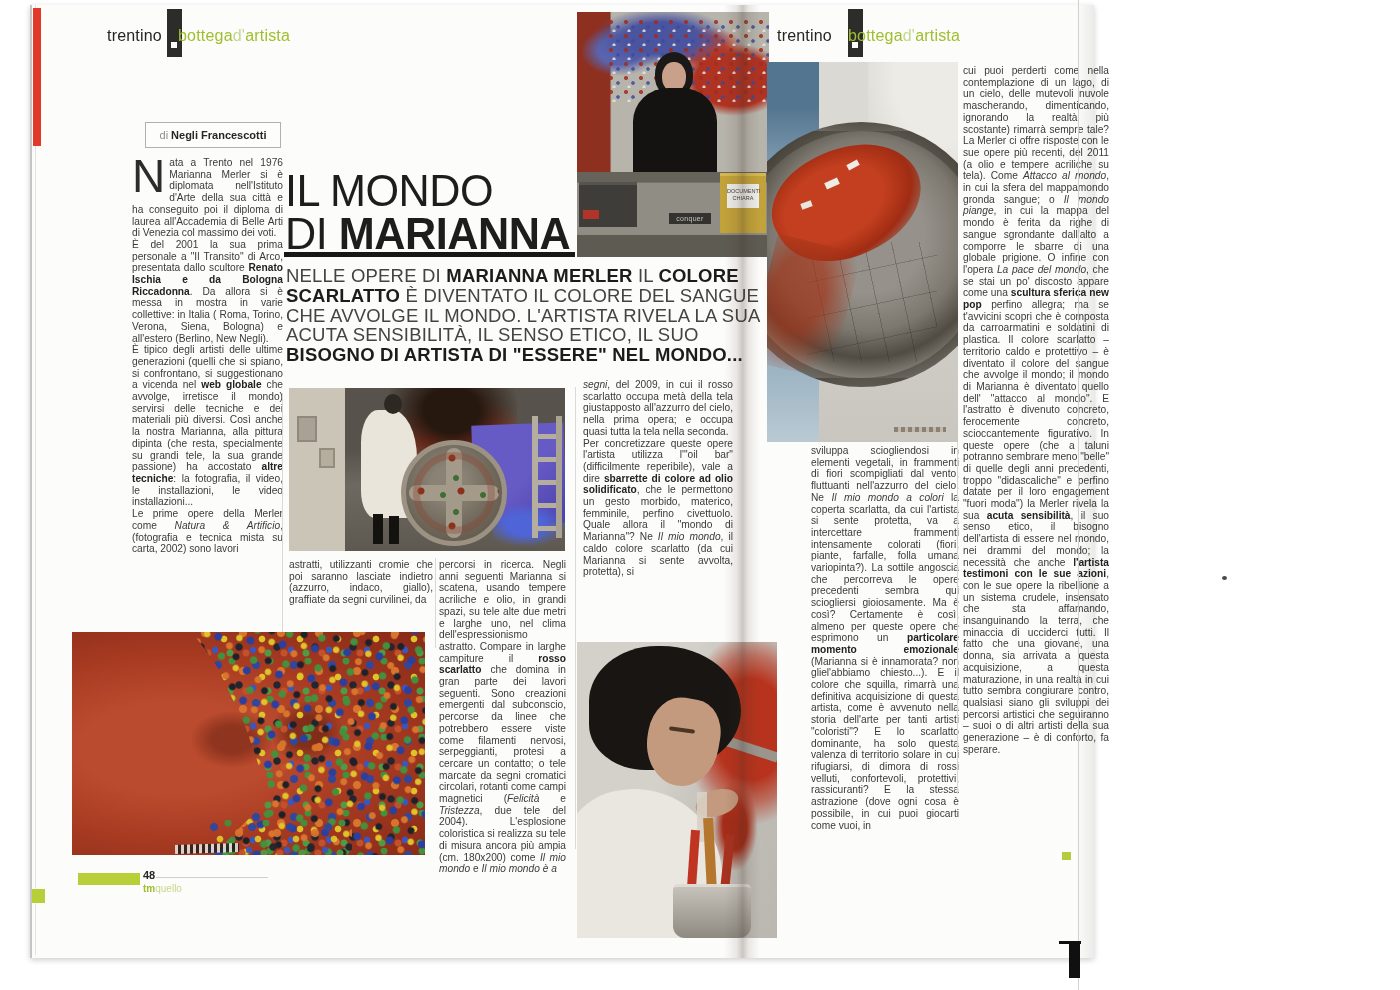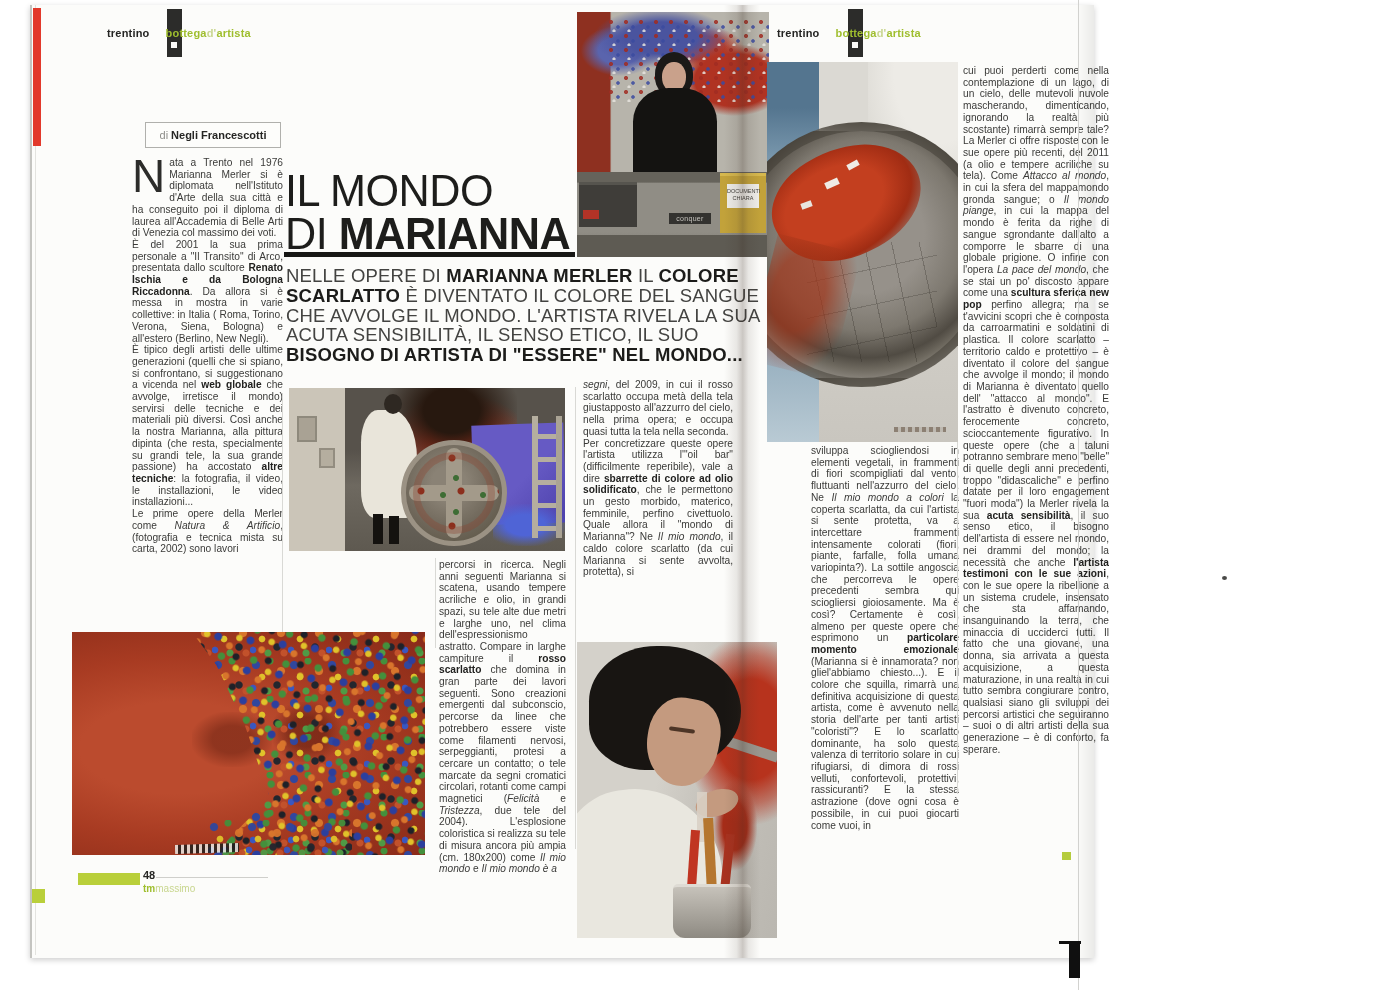--- a/index.html
+++ b/index.html
@@ -20,21 +20,21 @@
   
   .scan-red-mark { position:absolute; left:33px; top:8px; width:8px; height:138px; background:#e2392b; z-index:8; }
   .scan-green-nub { position:absolute; left:32px; top:889px; width:13px; height:14px; background:#b9cf3a; z-index:8; }
   .scan-line-left2 { position:absolute; left:35px; top:5px; width:1px; height:950px; background:#e3e3df; z-index:7; }
   .scan-line-right { position:absolute; left:1078px; top:0; width:1px; height:990px; background:#d2d2cf; }
   .scan-black-mark { position:absolute; left:1069px; top:941px; width:11px; height:37px; background:#101010; }
   .scan-black-mark::before { content:''; position:absolute; left:-10px; top:0; width:22px; height:3px; background:#101010; }
   .scan-speck { position:absolute; left:1222px; top:576px; width:5px; height:4px; background:#4a4a48; border-radius:50%; }
 
   
-  .brand { position:absolute; top:22px; font-size:11px; font-weight:700; letter-spacing:.2px; white-space:nowrap; z-index:2;}
+  .brand { position:absolute; top:22px; font-size:16px; font-weight:400; letter-spacing:.2px; white-space:nowrap; z-index:2;}
   .brand .bk { color:#252523; }
   .brand .gr { color:#9fbe2e; }
   .brand .lt { color:#c8d68e; }
   .brand-left  { left:75px; }
   .brand-right { left:745px; }
   .brand-tab { position:absolute; top:4px; width:15px; height:48px; background:#2c2c2a; z-index:1; }
   .brand-tab::after { content:''; position:absolute; left:4px; bottom:9px; width:6px; height:6px; background:#fbfbf9; }
   .tab-left  { left:135px; }
   .tab-right { left:816px; }
   .brand-left .t1 { margin-right:16px; }
@@ -296,20 +296,23 @@
       <div class="bluelight"></div>
       <div class="ladder"></div>
       <div class="coat"></div>
       <div class="head"></div>
       <div class="boot1"></div>
       <div class="boot2"></div>
       <div class="sphere"></div>
       <div class="sphere-ring"></div>
     </div>
 
+    <div class="col col2">
+      <p><span>astratti, utilizzanti cromie che poi saranno lasciate indietro (azzurro, indaco, giallo), graffiate da segni curvilinei, da</span></p>
+    </div>
     <div class="col col3">
       <p><span>percorsi in ricerca. Negli anni seguenti Marianna si scatena, usando tempere acriliche e olio, in grandi spazi, su tele alte due metri e larghe uno, nel clima dell'espressionismo astratto. Compare in larghe campiture il </span><span class="b">rosso scarlatto</span><span> che domina in gran parte dei lavori seguenti. Sono creazioni emergenti dal subconscio, percorse da linee che potrebbero essere viste come filamenti nervosi, serpeggianti, protesi a cercare un contatto; o tele marcate da segni cromatici circolari, rotanti come campi magnetici (</span><span class="i">Felicità</span><span> e </span><span class="i">Tristezza</span><span>, due tele del 2004). L'esplosione coloristica si realizza su tele di misura ancora più ampia (cm. 180x200) come </span><span class="i">Il mio mondo</span><span> e </span><span class="i">Il mio mondo è a</span></p>
     </div>
     <div class="col col4">
       <p><span class="i">segni</span><span>, del 2009, in cui il rosso scarlatto occupa metà della tela giustapposto all'azzurro del cielo, nella prima opera; e occupa quasi tutta la tela nella seconda.</span></p>
       <p><span>Per concretizzare queste opere l'artista utilizza l'"oil bar" (difficilmente reperibile), vale a dire </span><span class="b">sbarrette di colore ad olio solidificato</span><span>, che le permettono un gesto morbido, materico, femminile, perfino civettuolo. Quale allora il "mondo di Marianna"? Ne </span><span class="i">Il mio mondo</span><span>, il caldo colore scarlatto (da cui Marianna si sente avvolta, protetta), si</span></p>
     </div>
 
     <div class="vrule vr1"></div>
     <div class="vrule vr2"></div>
@@ -340,21 +343,21 @@
       <div class="tool1"></div>
       <div class="tool2"></div>
       <div class="tool3"></div>
       <div class="cup"></div>
     </div>
 
     <div class="foot-bar"></div>
     <div class="foot-num">48</div>
     <div class="foot-line"></div>
     <div class="foot-mag">
-      <span class="tm">tm</span><span class="mo">massimo</span>
+      <span class="tm">tm</span><span class="mo">quello</span>
     </div>
 
     <div class="brand-tab tab-right"></div>
     <div class="brand brand-right">
       <span class="bk t1">trentino</span><span class="gr">bottega</span><span class="lt">d'</span><span class="gr">artista</span>
     </div>
 
     <div class="photo ph-rp-art">
       <div class="white-corner"></div>
       <div class="blueband"></div>

